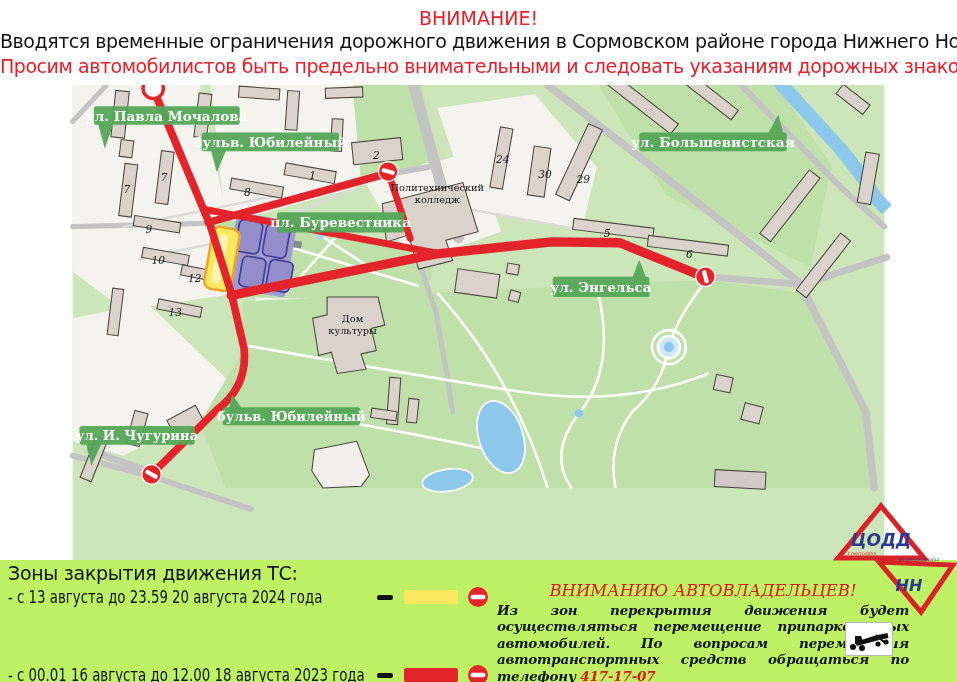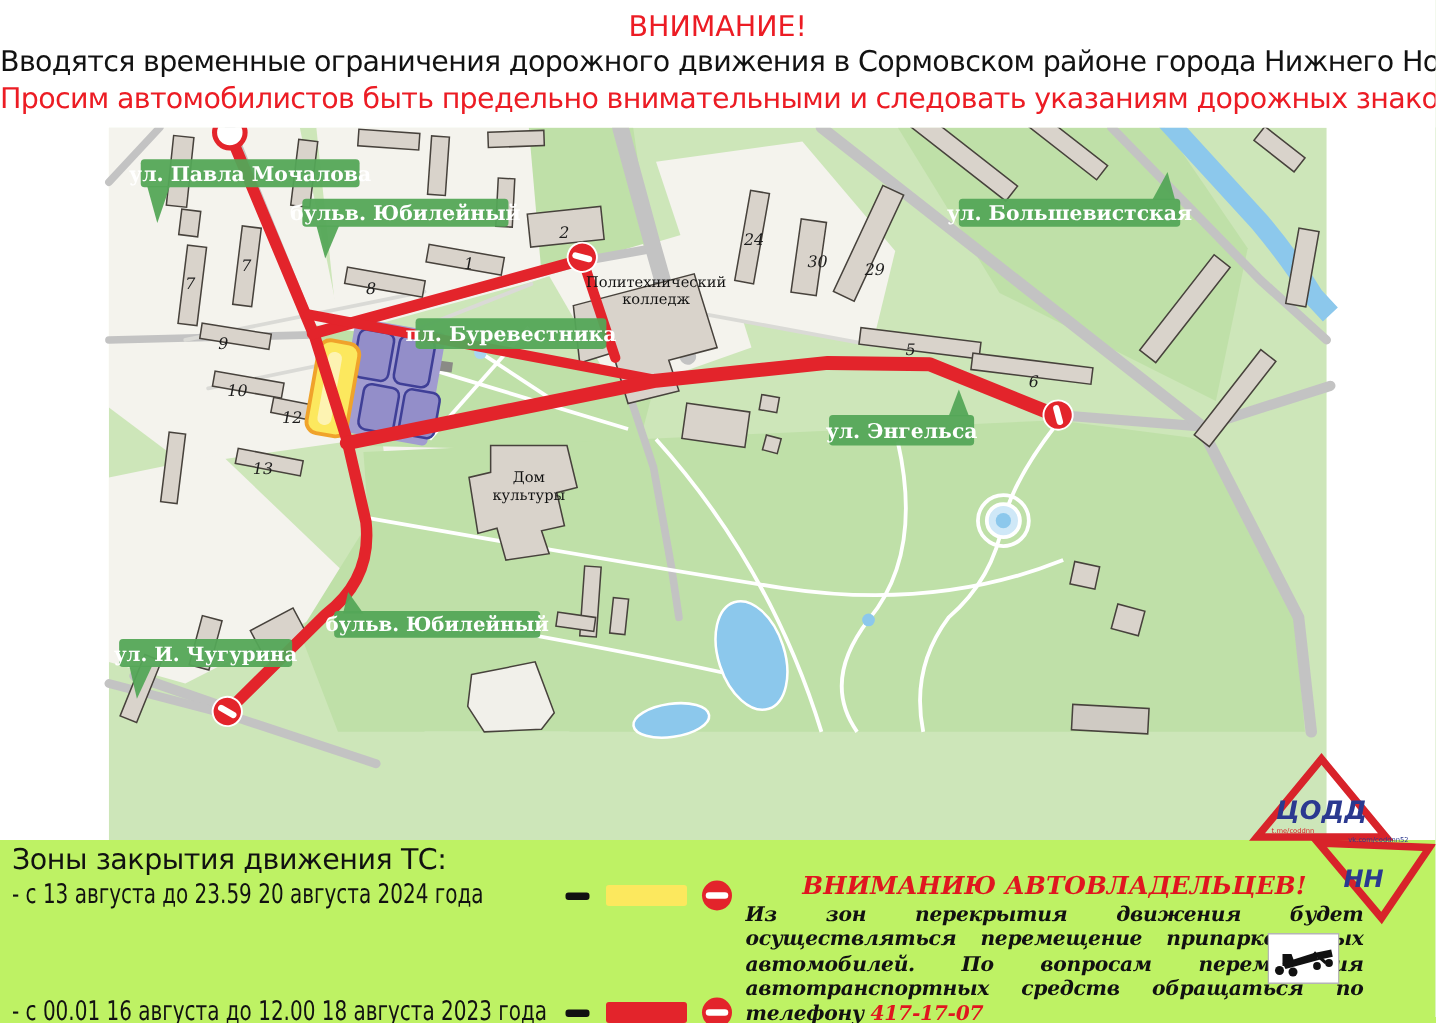--- a/index.html
+++ b/index.html
@@ -19,21 +19,21 @@
   
   .panel{position:absolute;left:0;top:560px;width:957px;height:122px;background:#bef264;z-index:4;}
   .leg-title{position:absolute;left:8px;top:2px;font-size:19px;color:#111;letter-spacing:-0.3px;}
   .leg-row{position:absolute;left:0;width:520px;height:26px;}
   .leg-lbl{position:absolute;left:8px;top:0;font-size:18px;color:#111;white-space:nowrap;
            transform:scaleX(0.74);transform-origin:0 50%;}
   .leg-dash{position:absolute;left:377px;top:9px;width:16px;height:4.5px;background:#111;border-radius:2px;}
   .leg-swatch{position:absolute;left:404px;top:4px;}
   .leg-noentry{position:absolute;left:467px;top:0px;}
   .notice-title{position:absolute;left:497px;top:21px;width:412px;text-align:center;
-    font-family:"DejaVu Serif",serif;font-weight:bold;font-style:italic;font-size:16.5px;color:#e0161f;}
+    font-family:"DejaVu Serif",serif;font-weight:normal;font-style:italic;font-size:16.5px;color:#e0161f;}
   .notice-body{position:absolute;left:497px;top:42px;width:412px;text-align:justify;
     font-family:"DejaVu Serif",serif;font-weight:bold;font-style:italic;font-size:13.5px;
     line-height:1.22;color:#111;letter-spacing:-0.2px;}
   .phone{color:#e0161f;}
   .tow{position:absolute;left:845px;top:62px;z-index:6;}
   
   #logo{position:absolute;left:818px;top:496px;z-index:7;}
   .logo-big{font-family:"DejaVu Sans",sans-serif;font-weight:bold;font-style:italic;fill:#2b3990;}
   .logo-tiny{font-family:"DejaVu Sans",sans-serif;font-size:4.5px;}
 </style>

